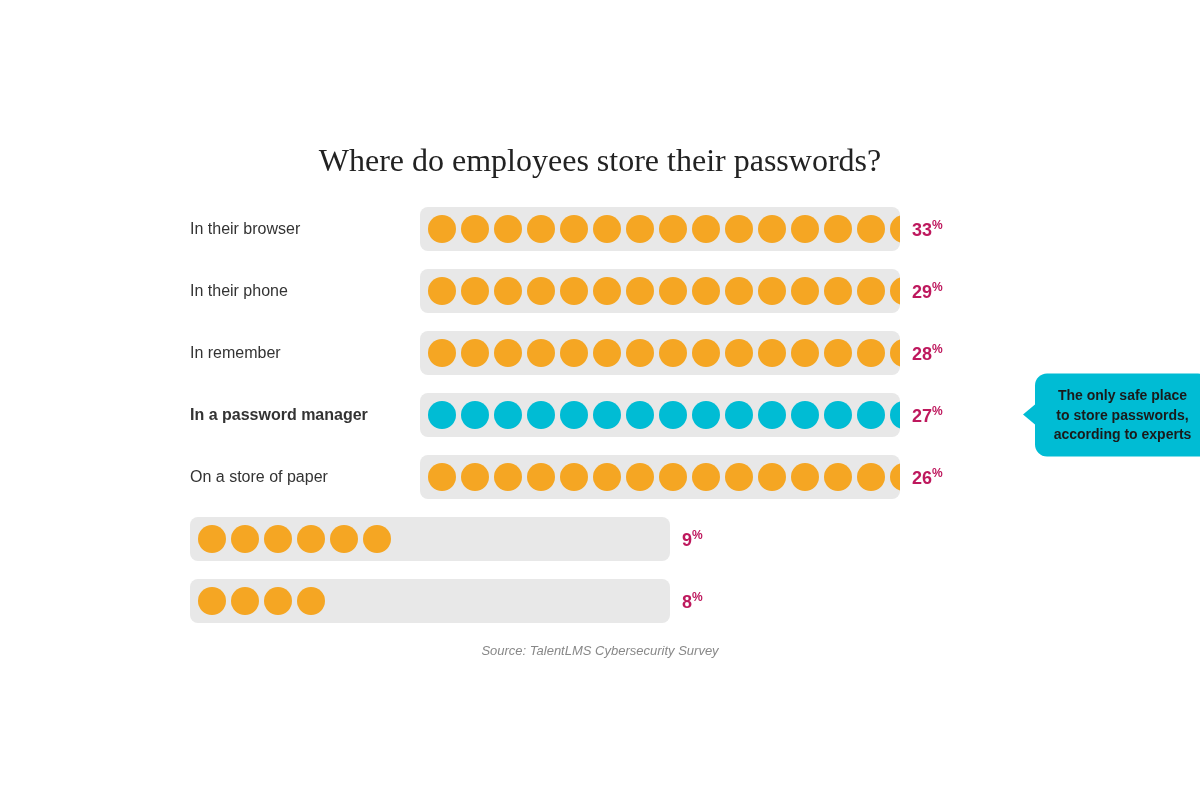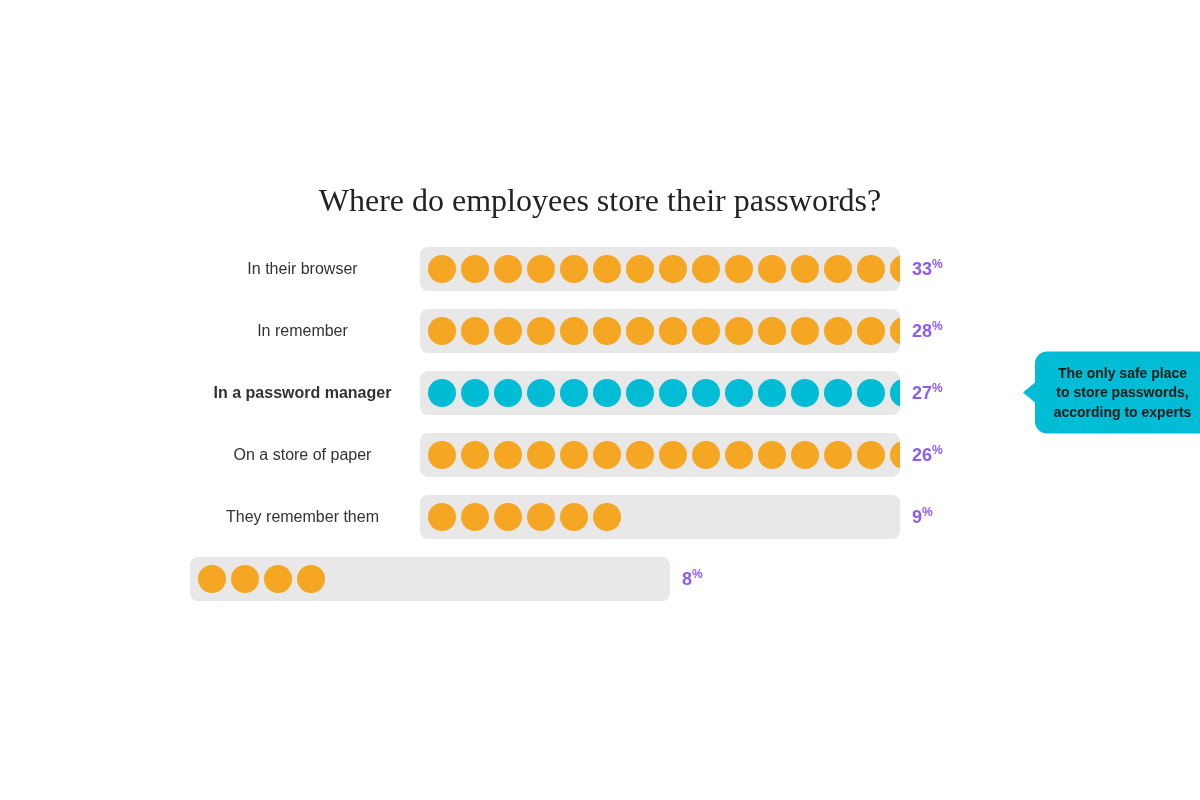--- a/index.html
+++ b/index.html
@@ -27,21 +27,21 @@
       font-family: 'Georgia', serif;
     }
     .bar-row {
       display: flex;
       align-items: center;
       margin-bottom: 18px;
       position: relative;
     }
     .bar-label {
       width: 230px;
-      text-align: center;
+      text-align: left;
       padding-right: 5px;
       font-size: 16px;
       color: #333;
       flex-shrink: 0;
     }
     .bar-label.bold {
       font-weight: 700;
     }
     .bar-track {
       background: #e8e8e8;
@@ -60,21 +60,21 @@
       height: 28px;
       border-radius: 50%;
       flex-shrink: 0;
     }
     .dot-orange { background: #f5a623; }
     .dot-cyan { background: #00bcd4; }
     .bar-value {
       margin-left: 12px;
       font-size: 18px;
       font-weight: 600;
-      color: #8b5cf6;
+      color: #be185d;
       white-space: nowrap;
       flex-shrink: 0;
     }
     .bar-value sup {
       font-size: 12px;
       font-weight: 600;
     }
     .callout-bubble {
       position: absolute;
       right: -200px;
@@ -130,20 +130,41 @@
           <div class="dot dot-orange"></div>
           <div class="dot dot-orange"></div>
           <div class="dot dot-orange"></div>
           <div class="dot dot-orange"></div>
           <div class="dot dot-orange"></div>
           <div class="dot dot-orange"></div>
         </div>
         <div class="bar-value">33<sup>%</sup></div>
       </div>
       <div class="bar-row">
+        <div class="bar-label">In their phone</div>
+        <div class="bar-track">
+          <div class="dot dot-orange"></div>
+          <div class="dot dot-orange"></div>
+          <div class="dot dot-orange"></div>
+          <div class="dot dot-orange"></div>
+          <div class="dot dot-orange"></div>
+          <div class="dot dot-orange"></div>
+          <div class="dot dot-orange"></div>
+          <div class="dot dot-orange"></div>
+          <div class="dot dot-orange"></div>
+          <div class="dot dot-orange"></div>
+          <div class="dot dot-orange"></div>
+          <div class="dot dot-orange"></div>
+          <div class="dot dot-orange"></div>
+          <div class="dot dot-orange"></div>
+          <div class="dot dot-orange"></div>
+        </div>
+        <div class="bar-value">29<sup>%</sup></div>
+      </div>
+      <div class="bar-row">
         <div class="bar-label">In remember</div>
         <div class="bar-track">
           <div class="dot dot-orange"></div>
           <div class="dot dot-orange"></div>
           <div class="dot dot-orange"></div>
           <div class="dot dot-orange"></div>
           <div class="dot dot-orange"></div>
           <div class="dot dot-orange"></div>
           <div class="dot dot-orange"></div>
           <div class="dot dot-orange"></div>
@@ -194,21 +215,20 @@
           <div class="dot dot-orange"></div>
           <div class="dot dot-orange"></div>
           <div class="dot dot-orange"></div>
           <div class="dot dot-orange"></div>
           <div class="dot dot-orange"></div>
           <div class="dot dot-orange"></div>
         </div>
         <div class="bar-value">26<sup>%</sup></div>
       </div>
       <div class="bar-row">
-        <div class="bar-label">They remember them</div>
         <div class="bar-track">
           <div class="dot dot-orange"></div>
           <div class="dot dot-orange"></div>
           <div class="dot dot-orange"></div>
           <div class="dot dot-orange"></div>
           <div class="dot dot-orange"></div>
           <div class="dot dot-orange"></div>
         </div>
         <div class="bar-value">9<sup>%</sup></div>
       </div>
@@ -216,13 +236,14 @@
         <div class="bar-track">
           <div class="dot dot-orange"></div>
           <div class="dot dot-orange"></div>
           <div class="dot dot-orange"></div>
           <div class="dot dot-orange"></div>
         </div>
         <div class="bar-value">8<sup>%</sup></div>
       </div>
     </div>
 
+  <p class="source-text">Source: TalentLMS Cybersecurity Survey</p>
 </div>
 
 </body></html>

